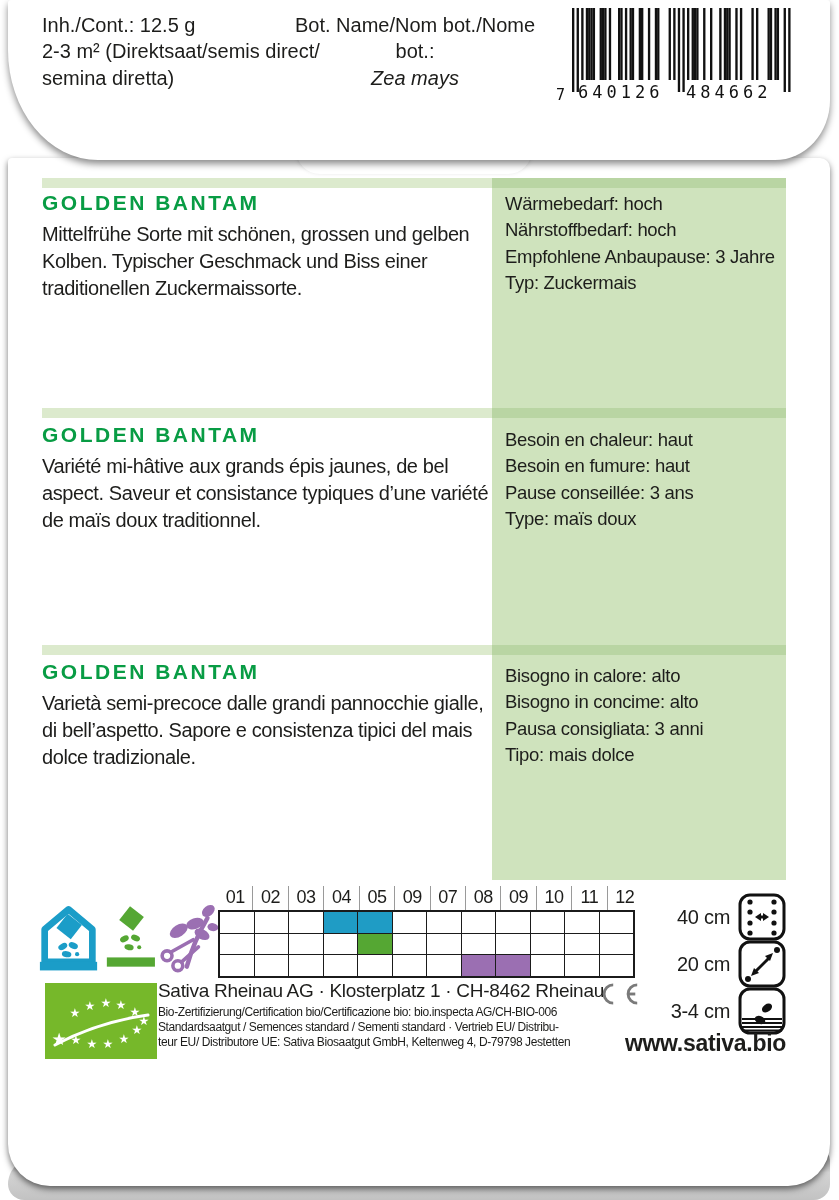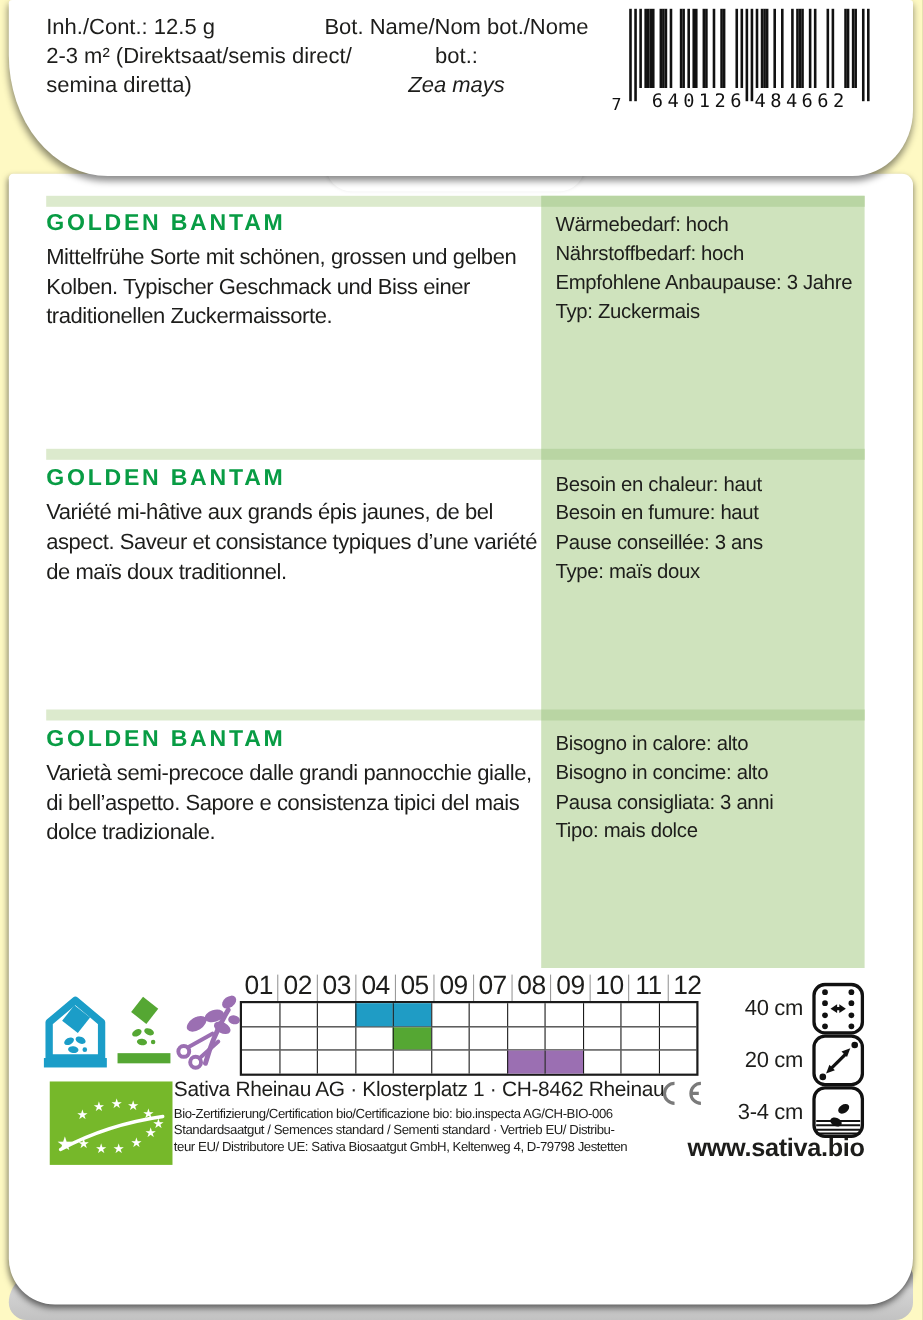--- a/index.html
+++ b/index.html
@@ -1,16 +1,16 @@
 <!DOCTYPE html>
 <html><head>
 <meta charset="utf-8">
 <style>
   html,body{margin:0;padding:0;background:#0c0c0c;}
-  #stage{position:relative;width:839px;height:1200px;background:#fef9c3;overflow:hidden;
+  #stage{position:relative;width:839px;height:1200px;background:#ffffff;overflow:hidden;
          font-family:"Liberation Sans","DejaVu Sans",sans-serif;color:#1d1d1b;}
   
   #bottom-band{position:absolute;left:8px;top:1150px;width:822px;height:50px;
     background:linear-gradient(#8f8f8f,#d4d4d4 45%,#c2c2c2);border-radius:46px 10px 16px 16px/34px 10px 16px 16px;}
   #body-panel{position:absolute;left:8px;top:158px;width:822px;height:1028px;background:#fff;
     border-radius:4px 10px 42px 42px;box-shadow:0 3px 6px rgba(0,0,0,.55);}
   #hang-tab{position:absolute;left:296px;top:116px;width:236px;height:58px;background:#fff;
     border-radius:24px;box-shadow:0 -2px 5px rgba(0,0,0,.22);z-index:2;}
   #hang-tab-bump{position:absolute;left:384px;top:94px;width:58px;height:46px;background:#fff;
     border-radius:20px 20px 0 0;box-shadow:0 -2px 5px rgba(0,0,0,.22);z-index:2;}
@@ -19,34 +19,34 @@
   .flap-content{position:absolute;z-index:6;}
   .content{position:absolute;z-index:5;}
   
   #content-info{left:42px;top:12px;font-size:20px;line-height:1.32;}
   #bot-name{left:286px;top:12px;width:258px;text-align:center;font-size:20px;line-height:1.32;}
   #bot-name .latin{font-style:italic;}
   
   #barcode{left:556px;top:6px;width:240px;height:104px;}
   .bc-num{position:absolute;top:76px;font-family:"DejaVu Sans Mono",monospace;font-size:17px;letter-spacing:4px;color:#111;}
   #bc-first{left:0;top:80px;font-size:15px;letter-spacing:0;}
-  #bc-left{left:22px;width:100px;text-align:right;}
+  #bc-left{left:22px;width:100px;text-align:left;}
   #bc-right{left:130px;width:100px;text-align:left;}
   
   .green-panel{position:absolute;left:492px;top:178px;width:294px;height:702px;background:#cfe3bd;z-index:4;}
   .strip-left{position:absolute;left:42px;width:450px;height:10px;background:#dceacd;z-index:5;}
   .strip-right{position:absolute;left:492px;width:294px;height:10px;background:#b9d5a3;z-index:5;}
   .sec-title{position:absolute;left:42px;font-size:21px;font-weight:700;letter-spacing:2.5px;color:#089c44;z-index:5;}
   .sec-desc{position:absolute;left:42px;width:452px;font-size:20px;letter-spacing:-0.4px;line-height:1.36;z-index:5;}
   .spec-block{position:absolute;left:505px;width:276px;font-size:18.5px;letter-spacing:-0.3px;line-height:1.42;z-index:5;}
   .spec{white-space:nowrap;}
   .spec b{font-weight:400;}
   
   #cal-head{left:218px;top:886px;width:424px;height:24px;display:flex;z-index:5;}
-  .cal-head-cell{width:35px;text-align:center;font-size:24px;letter-spacing:-0.5px;border-left:1px solid #9a9a9a;line-height:22px;}
+  .cal-head-cell{width:35px;text-align:center;font-size:18px;letter-spacing:-0.5px;border-left:1px solid #9a9a9a;line-height:22px;}
   .cal-head-cell:first-child{border-left:none;}
   #cal-grid{left:218px;top:910px;border:2px solid #1b1b1b;z-index:5;}
   .cal-row{display:flex;border-top:1.5px solid #1b1b1b;}
   .cal-row:first-child{border-top:none;}
   .cal-cell{width:33.5px;height:20.5px;border-left:1.5px solid #1b1b1b;}
   .cal-cell:first-child{border-left:none;}
   #legend-icons{left:38px;top:894px;width:180px;height:84px;display:flex;align-items:flex-end;z-index:5;}
   
   .space-row{position:absolute;z-index:5;display:flex;align-items:center;}
   .space-label{width:85px;text-align:right;font-size:20px;letter-spacing:-0.3px;margin-right:8px;}

